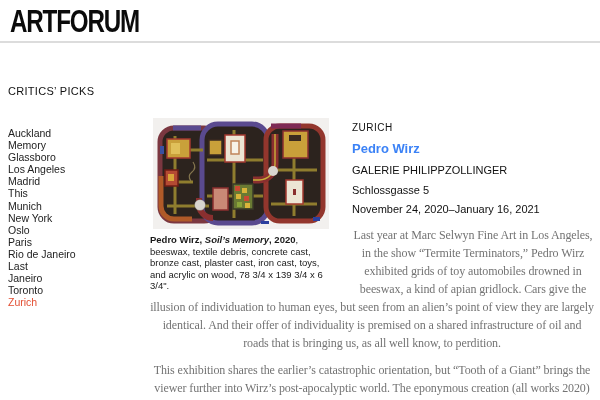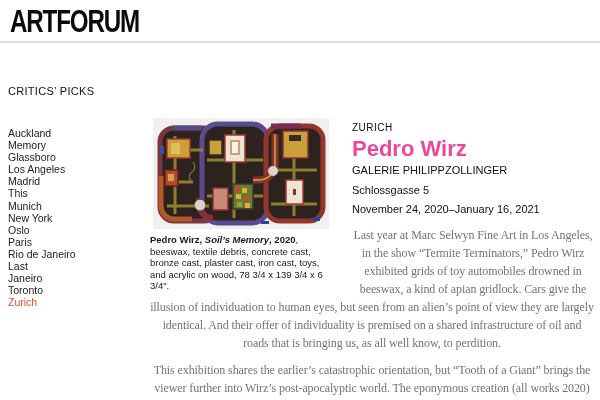--- a/index.html
+++ b/index.html
@@ -33,21 +33,21 @@
   figure.artwork{
     float:left;width:186px;margin:2px 16px 6px 0;
   }
   figure.artwork svg{display:block;margin-left:3px;}
   figcaption{
     margin-top:5px;font-size:9.5px;line-height:11.5px;color:#1a1a1a;width:186px;
   }
   figcaption .b{font-weight:700;}
   figcaption .bi{font-weight:700;font-style:italic;}
   .eyebrow{margin-top:6px;font-size:10px;letter-spacing:.5px;color:#111;}
-  h1.artist{margin-top:7px;font-size:22px;line-height:18px;font-weight:700;color:#ec4899;}
+  h1.artist{margin-top:7px;font-size:13px;line-height:18px;font-weight:700;color:#3b82f6;}
   .info{margin-top:6px;font-size:11px;line-height:13.5px;color:#111;}
   .paragraphs{margin-top:9px;}
   .paragraphs p{
     font-family:Liberation Serif, serif;font-size:12px;line-height:18px;
     letter-spacing:-0.1px;color:#737373;margin-bottom:9px;text-align:center;
   }
 </style>
 </head>
 <body>
 

